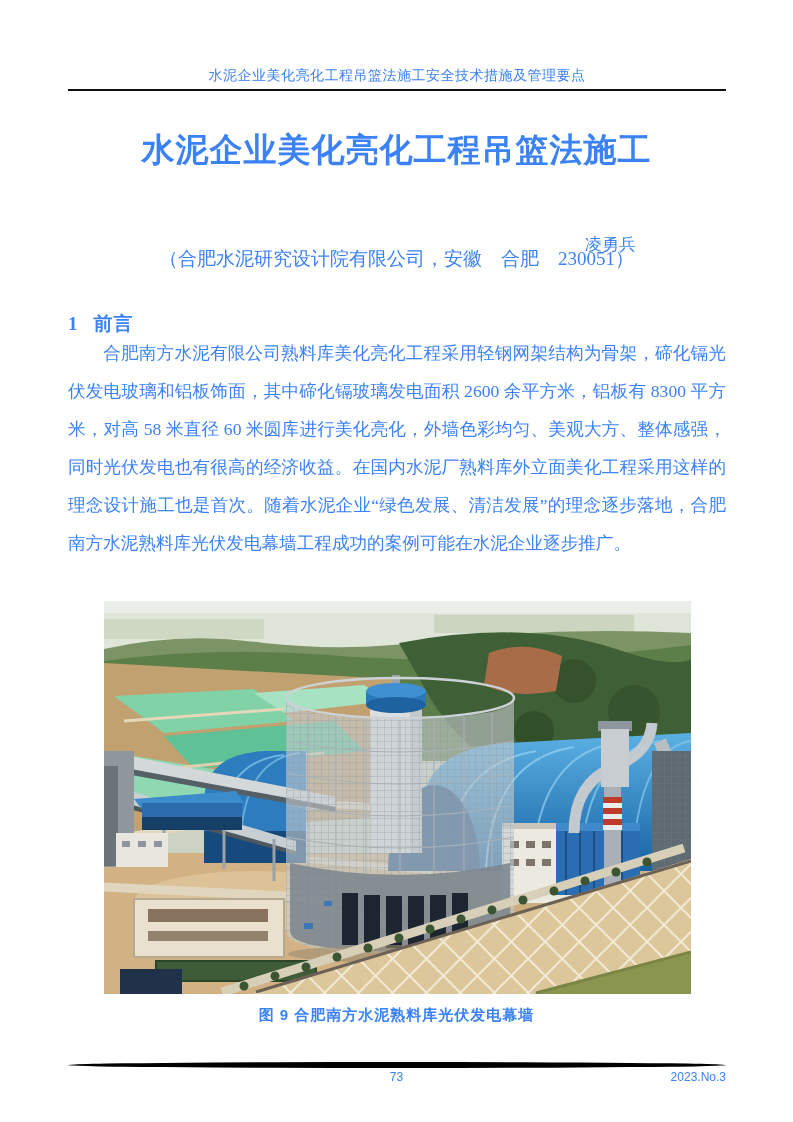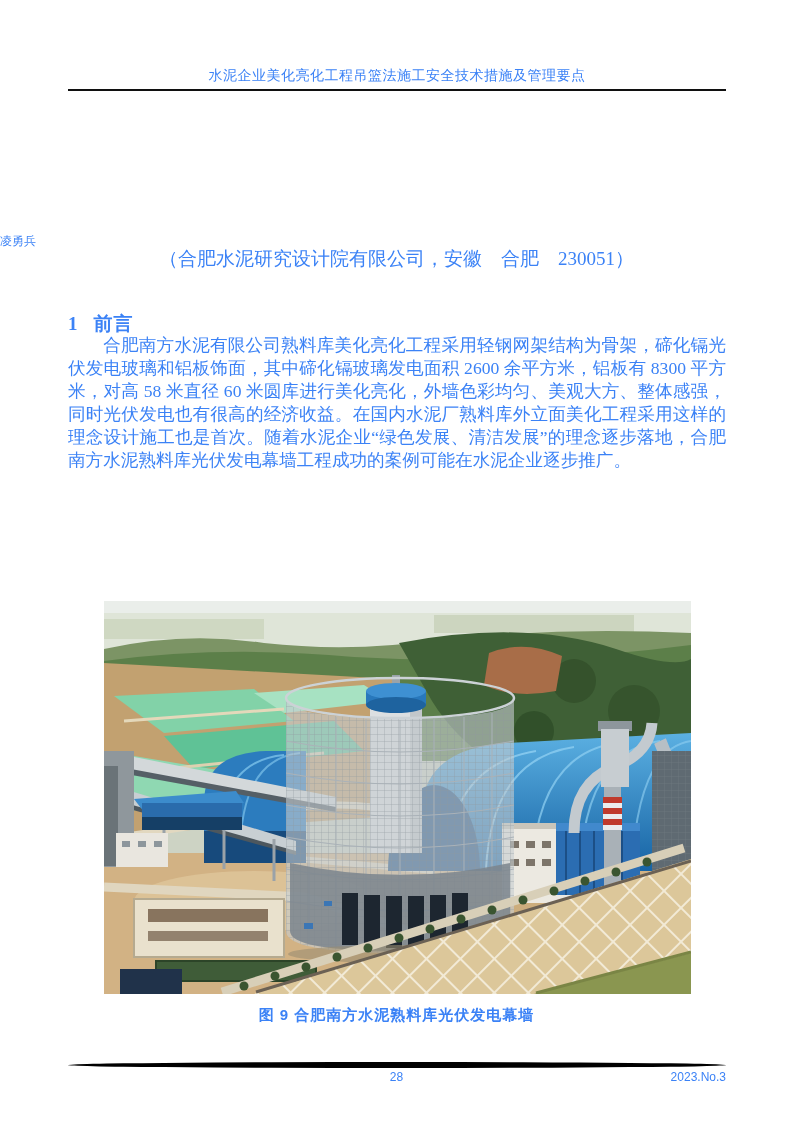--- a/index.html
+++ b/index.html
@@ -9,30 +9,30 @@
   }
   .running-head{
     position:absolute;top:61px;left:68px;width:658px;text-align:center;
     font-size:14px;letter-spacing:.5px;white-space:nowrap;
   }
   .head-rule{position:absolute;top:83px;left:68px;width:658px;border-top:2px solid #101010;}
   .title{
     position:absolute;top:123px;left:0;width:793px;margin:0;text-align:center;
     font-size:33px;line-height:43px;font-weight:bold;letter-spacing:1px;
   }
-  .author{position:absolute;top:227px;left:0;width:636px;text-align:left;font-size:12px;}
+  .author{position:absolute;top:227px;left:0;width:636px;text-align:right;font-size:17px;}
   .affiliation{position:absolute;top:240px;left:0;width:793px;text-align:center;font-size:19px;}
   .section-heading{
     position:absolute;top:305px;left:68px;margin:0;font-size:19px;font-weight:bold;
     font-family:"Liberation Sans", sans-serif;letter-spacing:1px;
   }
   .sec-num{margin-right:15px;font-family:"Liberation Serif", serif;}
   .body-text{
     position:absolute;top:328px;left:68px;width:658px;margin:0;
-    font-size:17.6px;line-height:23px;text-align:justify;text-indent:2em;
+    font-size:17.6px;line-height:38px;text-align:justify;text-indent:2em;
   }
   .figure{position:absolute;top:595px;left:0;width:793px;margin:0;}
   .photo{
     position:absolute;top:0;left:104px;width:587px;height:393px;overflow:hidden;background:#cdd3c4;
   }
   .caption{
     position:absolute;top:405px;left:0;width:793px;text-align:center;
     font-family:"Liberation Sans", sans-serif;font-size:15px;font-weight:bold;letter-spacing:1px;
   }
   .footer-rule{
@@ -49,21 +49,21 @@
   }
 </style>
 </head>
 <body>
 
 <div class="page">
 
   <div class="running-head">水泥企业美化亮化工程吊篮法施工安全技术措施及管理要点</div>
   <div class="head-rule"></div>
 
-  <h1 class="title"><br></h1>
+  <h1 class="title"><span>水泥企业美化亮化工程吊篮法施工</span><br></h1>
 
   <div class="author">凌勇兵</div>
   <div class="affiliation">（合肥水泥研究设计院有限公司，安徽　合肥　230051）</div>
 
   <h2 class="section-heading"><span class="sec-num">1</span><span>前言</span></h2>
 
   <p class="body-text">合肥南方水泥有限公司熟料库美化亮化工程采用轻钢网架结构为骨架，碲化镉光伏发电玻璃和铝板饰面，其中碲化镉玻璃发电面积 2600 余平方米，铝板有 8300 平方米，对高 58 米直径 60 米圆库进行美化亮化，外墙色彩均匀、美观大方、整体感强，同时光伏发电也有很高的经济收益。在国内水泥厂熟料库外立面美化工程采用这样的理念设计施工也是首次。随着水泥企业“绿色发展、清洁发展”的理念逐步落地，合肥南方水泥熟料库光伏发电幕墙工程成功的案例可能在水泥企业逐步推广。</p>
 
   <figure class="figure">
     <div class="photo">
@@ -223,16 +223,16 @@
             <circle cx="543" cy="261" r="4.5"></circle>
         </g>
         <path d="M430 393 L587 352 L587 393 Z" fill="#8a9650"></path>
         <path d="M432 392 L587 351" stroke="#7a8545" stroke-width="3" fill="none"></path>
       </svg>
     </div>
     <figcaption class="caption">图 9  合肥南方水泥熟料库光伏发电幕墙</figcaption>
   </figure>
 
   <div class="footer-rule"></div>
-  <div class="page-num">28</div>
+  <div class="page-num">73</div>
   <div class="issue">2023.No.3</div>
 
 </div>
 
 </body></html>

